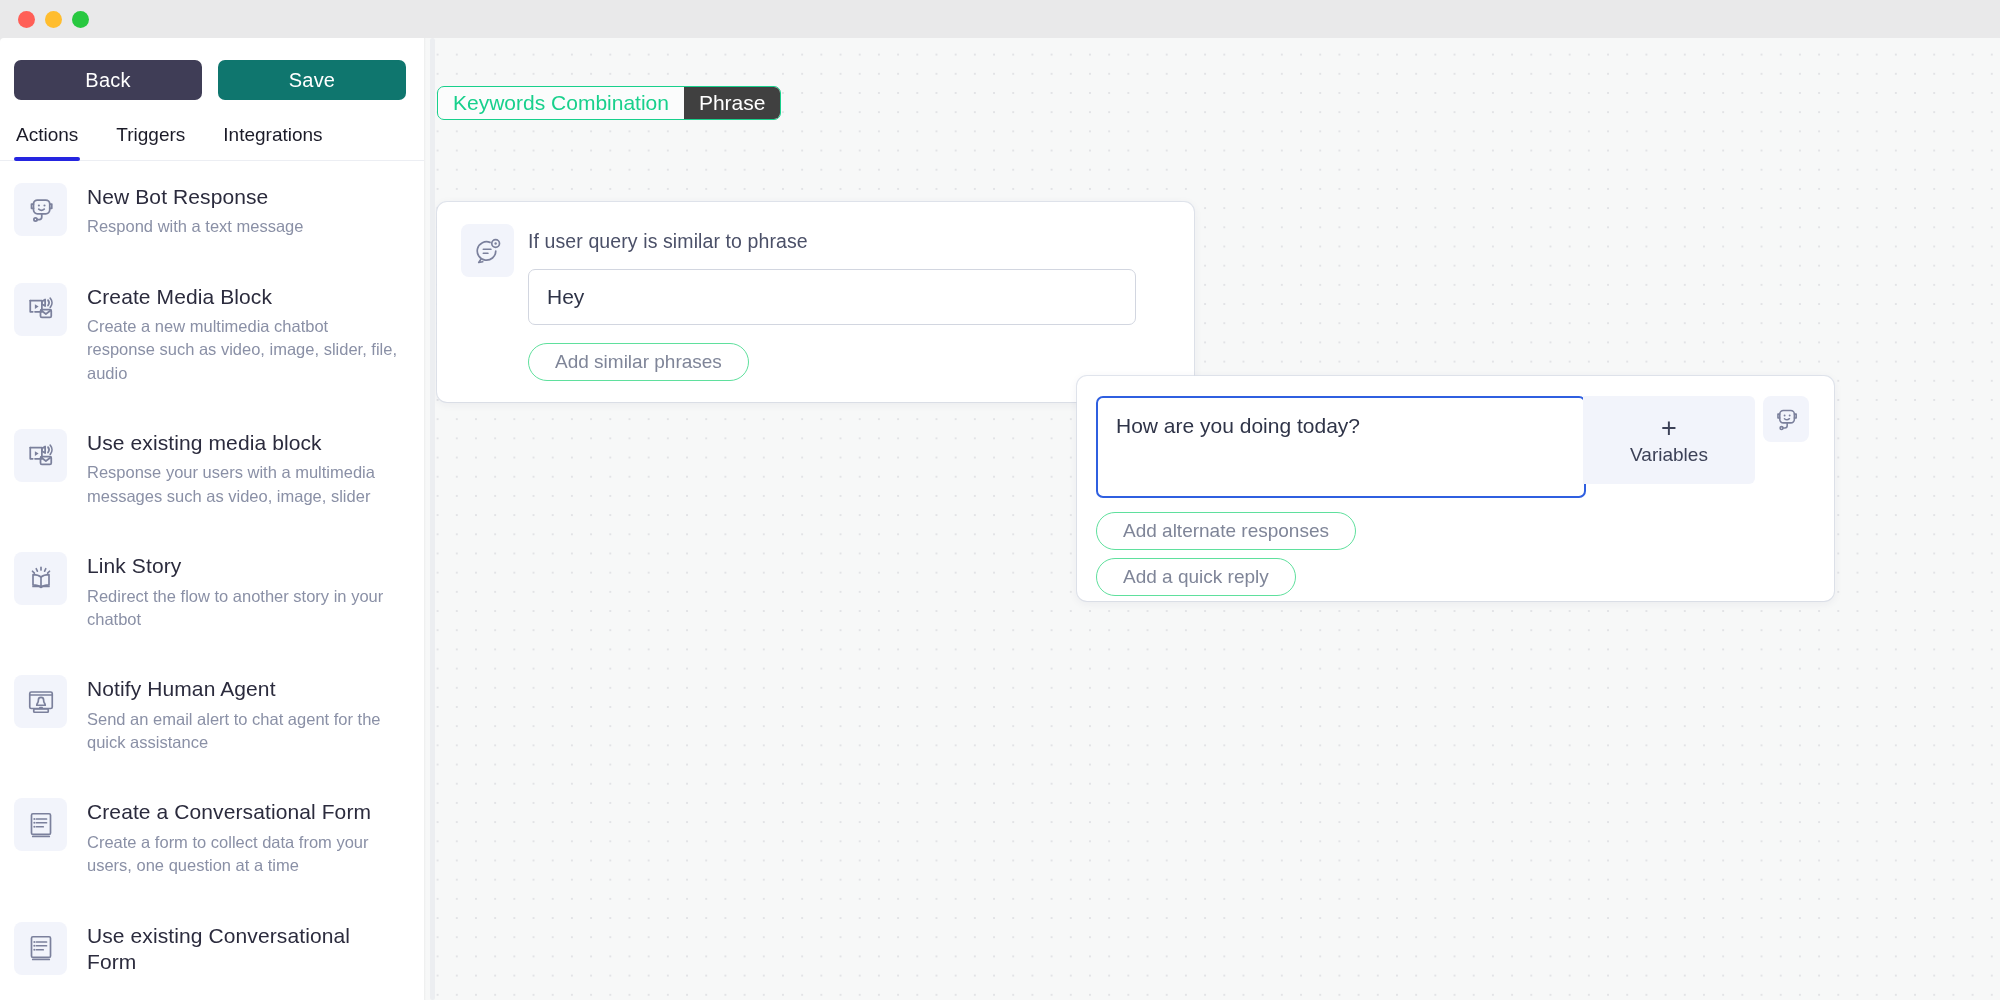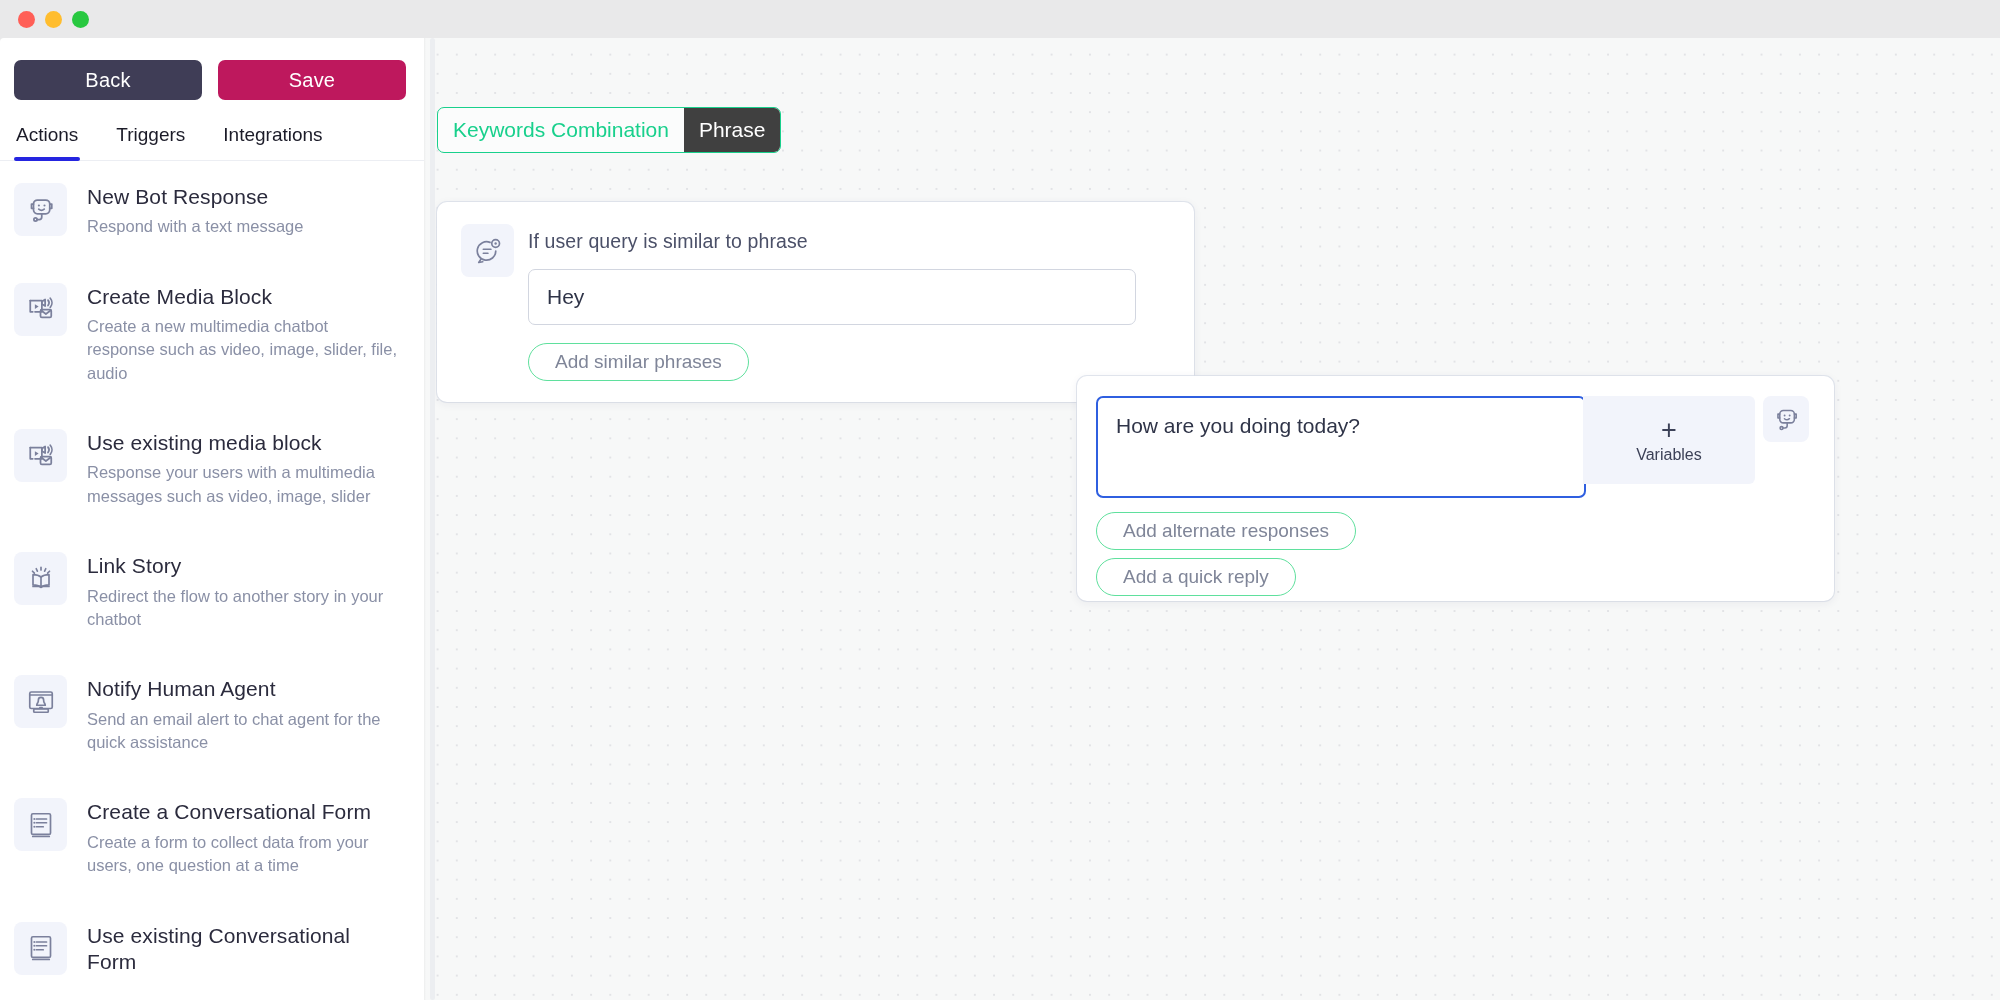--- a/index.html
+++ b/index.html
@@ -63,21 +63,21 @@
     font-size: 20px;
     font-family: "Liberation Sans", sans-serif;
     letter-spacing: .2px;
     cursor: pointer;
     color: #ffffff;
     display: flex;
     align-items: center;
     justify-content: center;
   }
   .btn-back { background: #3f3d56; }
-  .btn-save { background: #be185d; }
+  .btn-save { background: #0f766e; }
 
   .tabs {
     display: flex;
     gap: 34px;
     padding: 0 0 0 14px;
     border-bottom: 1px solid #eceef3;
     position: relative;
   }
   .tab {
     font-size: 19px;
@@ -147,24 +147,24 @@
     background-color: #f7f8f8;
     background-image: radial-gradient(#e2e3e6 1.3px, transparent 1.4px);
     background-size: 19.2px 19.2px;
     background-position: 4px 7px;
     overflow: hidden;
   }
 
   
   .seg-toggle {
     position: absolute;
-    top: 69px;
+    top: 48px;
     left: 13px;
     display: flex;
-    height: 46px;
+    height: 34px;
     border: 1.6px solid #18d08c;
     border-radius: 7px;
     overflow: hidden;
     background: #fbfcfc;
   }
   .seg {
     display: flex;
     align-items: center;
     padding: 0 15px;
     font-size: 21px;
@@ -271,21 +271,21 @@
     background: #f2f4fb;
     border-radius: 0 6px 6px 0;
     display: flex;
     flex-direction: column;
     align-items: center;
     justify-content: center;
     gap: 2px;
     cursor: pointer;
   }
   .variables-plus { font-size: 27px; color: #3c4157; line-height: 1; }
-  .variables-label { font-size: 16px; color: #3c4157; }
+  .variables-label { font-size: 19px; color: #3c4157; }
   .bot-badge {
     width: 46px;
     height: 46px;
     margin: 0 0 0 8px;
     border-radius: 8px;
     background: #f2f4fb;
     display: flex;
     align-items: center;
     justify-content: center;
     color: #7b809c;

